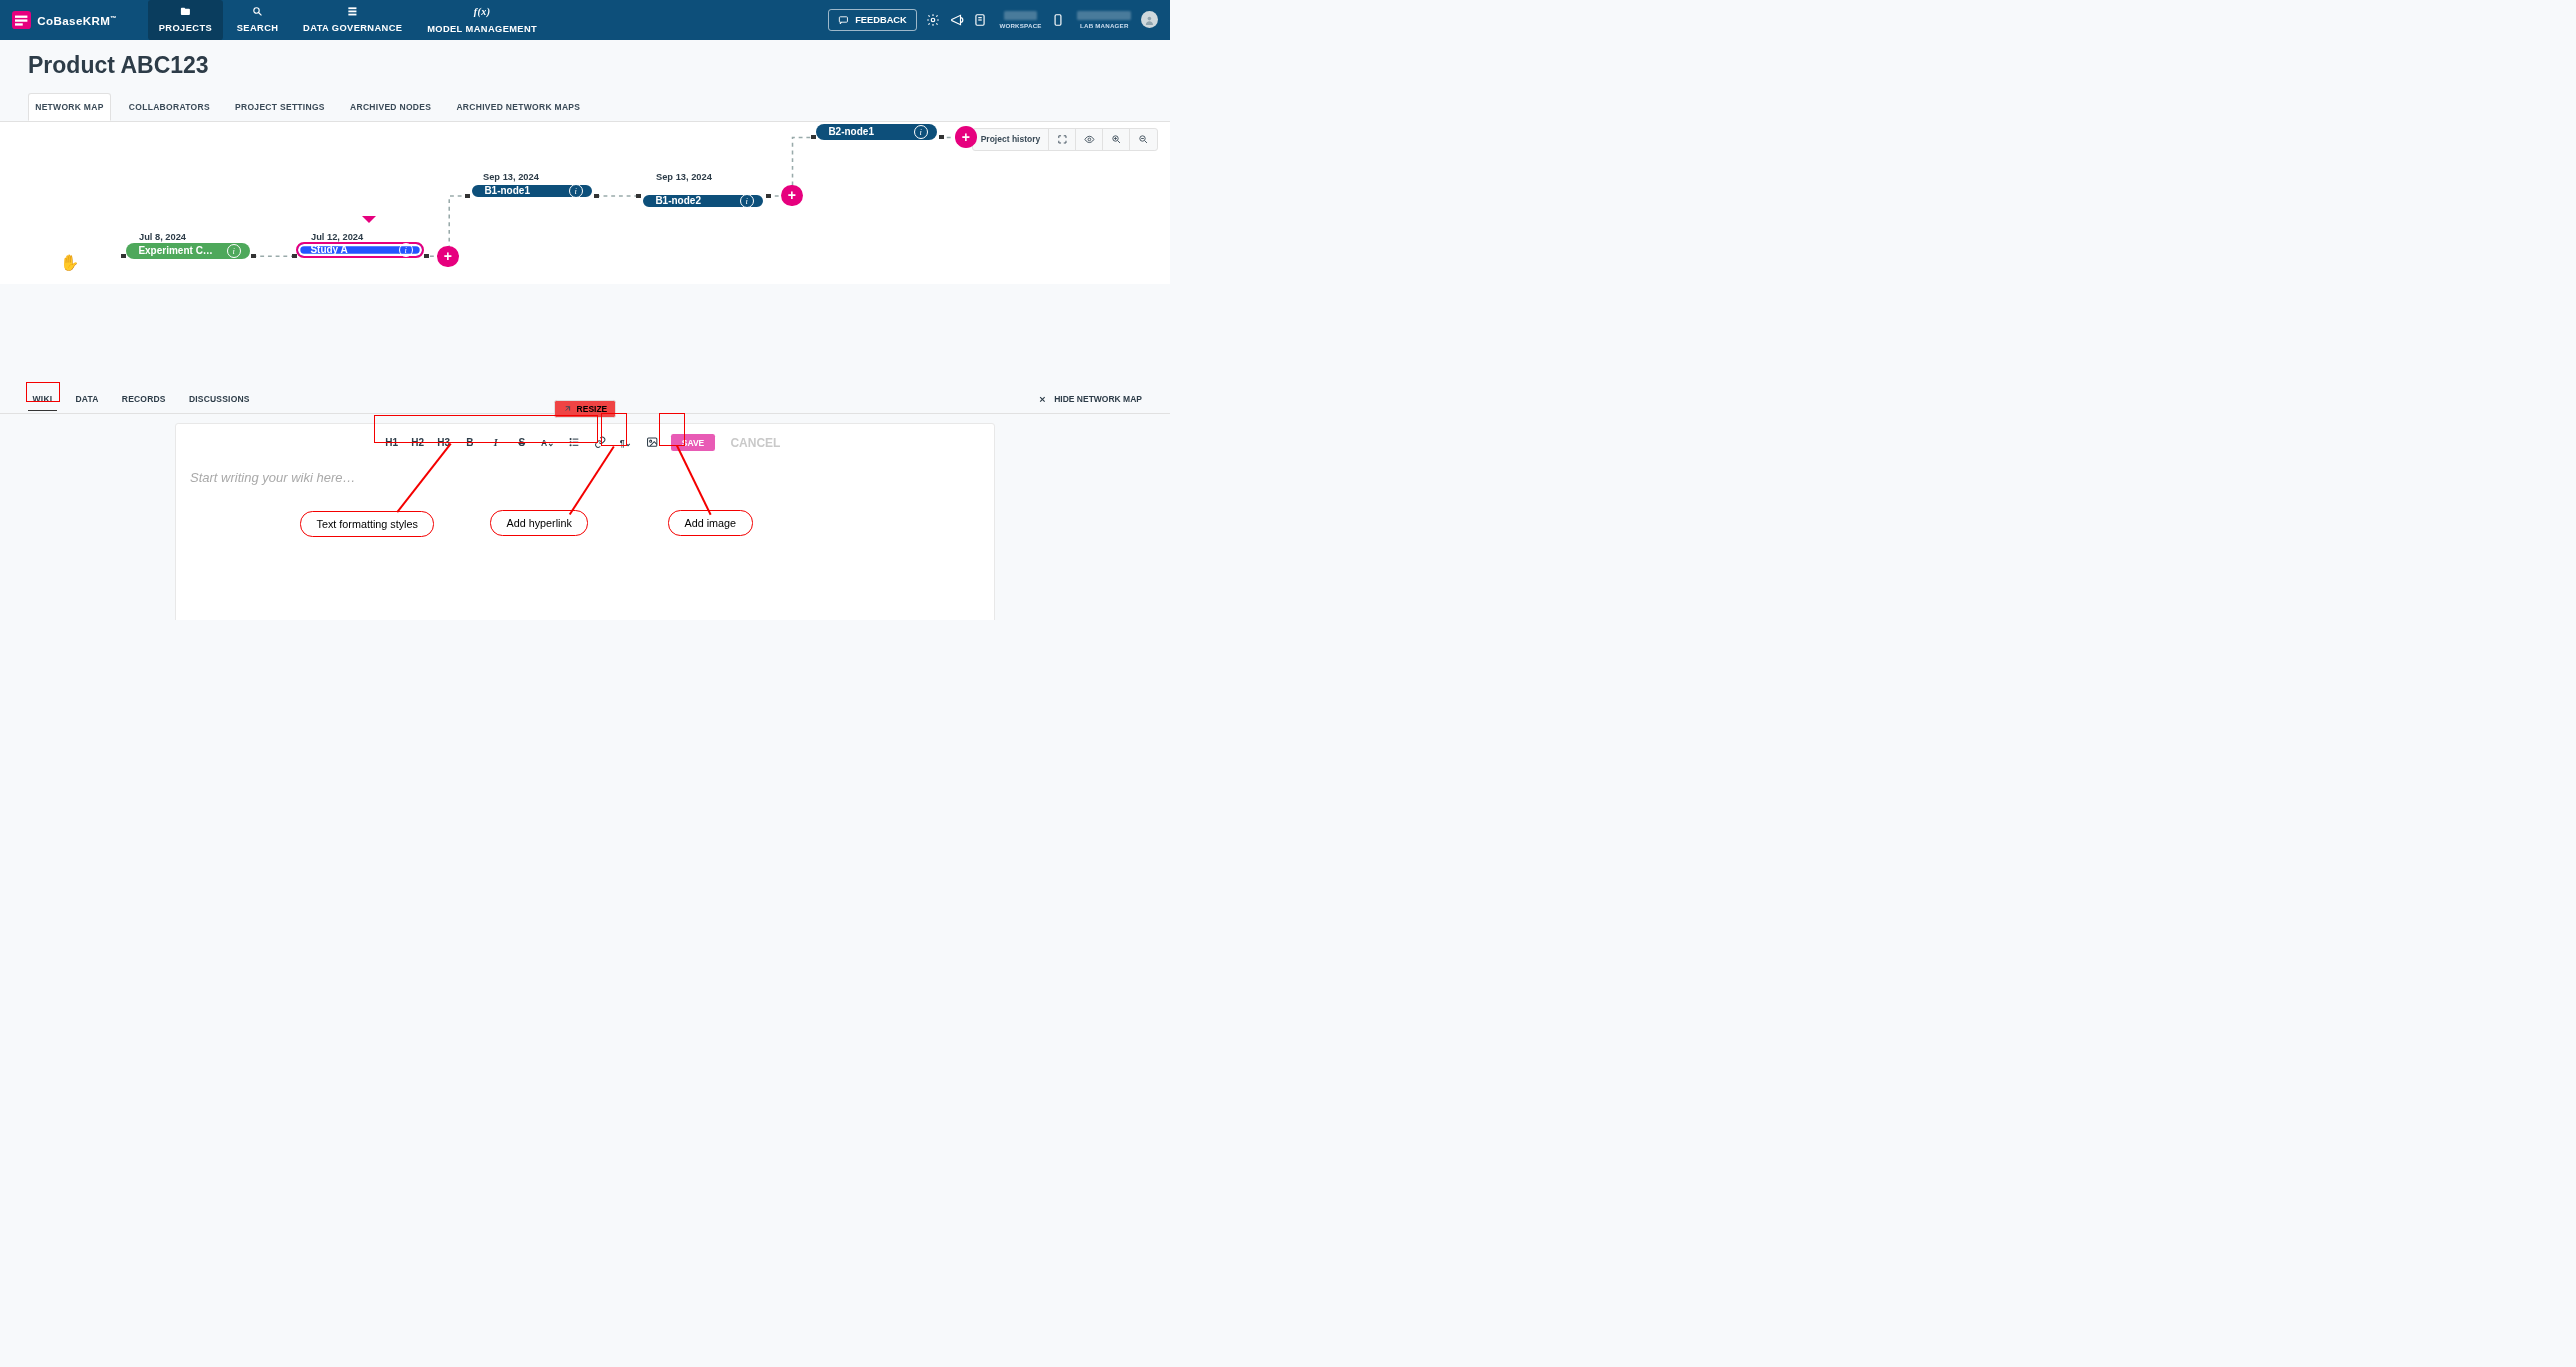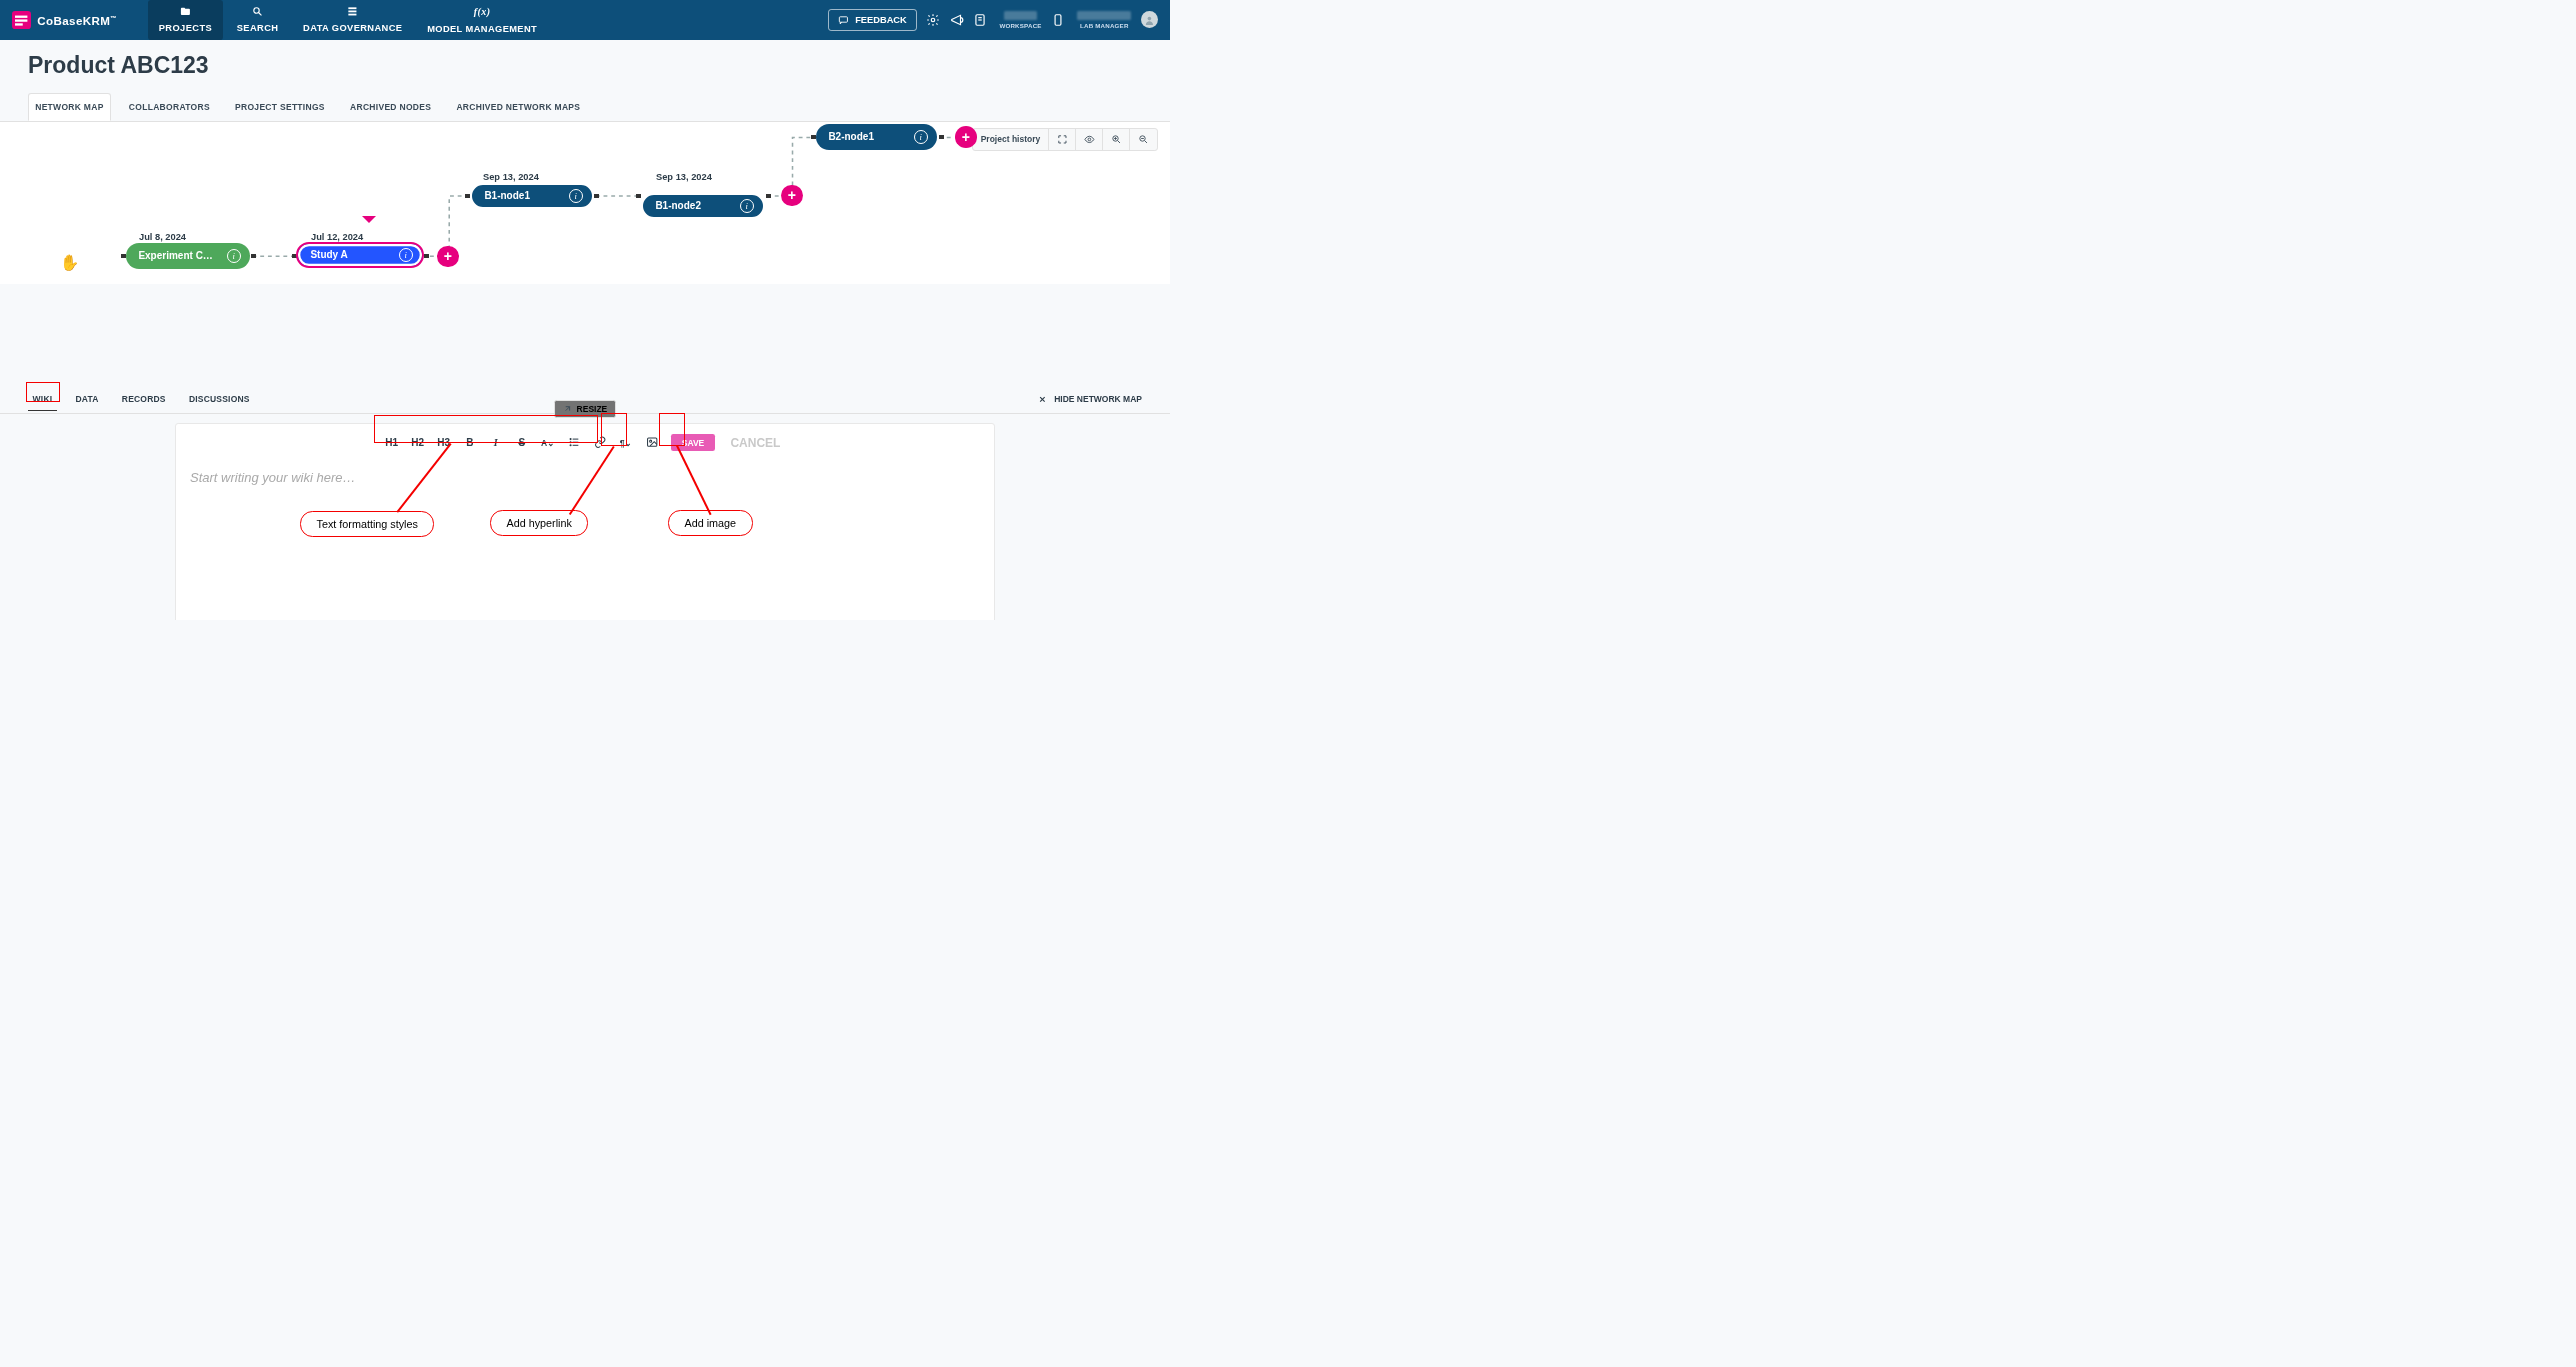--- a/index.html
+++ b/index.html
@@ -34,21 +34,21 @@
 .tab.active { background: #fff; border: 0.8px solid #e1e1e1; border-bottom: 0.8px solid #fff; border-radius: 3.1px 3.1px 0 0; margin-bottom: -0.8px; }
 
 
 .map-area { position: relative; height: 162px; background: #fff; margin: 0 0px; overflow: visible; }
 .map-toolbar { position: absolute; right: 12.4px; top: 6.2px; display: flex; align-items: stretch; gap: 0; border: 0.8px solid #e1e1e1; border-radius: 3.1px; background: #f7f8f9; height: 23px; }
 .map-tb-item { padding: 0 7.7px; display: flex; align-items: center; border-right: 0.8px solid #e1e1e1; font-size: 8.5px; font-weight: 600; color: #3a4a57; cursor: pointer; }
 .map-tb-item:last-child { border-right: none; }
 .map-tb-item svg { width: 10.8px; height: 10.8px; }
 
 
-.node { position: absolute; display: flex; align-items: center; padding: 0 9.3px 0 12.4px; height: 26px; border-radius: 15.5px; color: #fff; font-weight: 700; font-size: 10px; gap: 12.4px; cursor: pointer;}
+.node { position: absolute; display: flex; align-items: center; padding: 0 9.3px 0 12.4px; height: 16px; border-radius: 15.5px; color: #fff; font-weight: 700; font-size: 10px; gap: 12.4px; cursor: pointer;}
 .node .info-ic { width: 14px; height: 14px; border: 1.2px solid #fff; border-radius: 50%; display:flex; align-items:center; justify-content:center; font-family: Georgia, serif; font-style: italic; font-size: 8.5px; font-weight: 400; margin-left: auto;}
 .node-date { position: absolute; font-size: 9.3px; font-weight: 700; color: #2d3c48; }
 .node.green { background: #4ea85b; }
 .node.blue { background: #2355ff; border: 2.3px solid #e6007e; box-shadow: 0 0 0 2.3px #fff inset; }
 .node.dark { background: #0d4f7a; border: 2.3px solid #fff; }
 .node.darkpill { background: #0d4f7a;}
 .add-btn { position: absolute; width: 21.7px; height: 21.7px; border-radius: 50%; background: #e6007e; color: #fff; display: flex; align-items: center; justify-content: center; font-size: 14px; font-weight: 700; cursor: pointer; }
 .handle { position: absolute; width: 4.6px; height: 4.6px; background: #333; }
 .tri-down { position: absolute; width: 0; height: 0; border-left: 7px solid transparent; border-right: 7px solid transparent; border-top: 7.7px solid #e6007e; }
 
@@ -56,21 +56,21 @@
 .map-svg { position: absolute; inset: 0; width: 100%; height: 100%; pointer-events: none; }
 
 
 .grab-cursor { position: absolute; left: 60px; top: 132px; font-size: 15.5px; pointer-events:none; }
 
 
 .lower-tabs-row { display: flex; align-items: center; padding: 0 28px; border-bottom: 0.8px solid #e1e1e1; margin-top: 102px; position: relative; height: 28px; }
 .ltabs { display: flex; gap: 14px; }
 .ltab { font-size: 8.5px; font-weight: 700; letter-spacing: 0.2px; color: #2d3c48; padding: 6.2px 4.6px; cursor: pointer; }
 .ltab.active { border-bottom: 1.5px solid #333; }
-.resize-btn { position: absolute; left: 50%; top: 14px; transform: translateX(-50%); border: 0.8px solid #e1e1e1; background: #737373; padding: 3.1px 7.7px; font-size: 8.5px; font-weight: 700; display: flex; align-items: center; gap: 4.6px; border-radius: 2.3px; cursor: pointer;}
+.resize-btn { position: absolute; left: 50%; top: 14px; transform: translateX(-50%); border: 0.8px solid #e1e1e1; background: #ef4444; padding: 3.1px 7.7px; font-size: 8.5px; font-weight: 700; display: flex; align-items: center; gap: 4.6px; border-radius: 2.3px; cursor: pointer;}
 .hide-map { position: absolute; right: 28px; display: flex; align-items: center; gap: 6.2px; font-size: 8.5px; font-weight: 700; cursor: pointer; color:#2d3c48;}
 
 
 .wiki-area { display: flex; justify-content: center; padding-top: 9.3px; position: relative; }
 .wiki-box { width: 820px; min-height: 201px; background: #fff; border: 0.8px solid #e8e8e8; border-radius: 3.1px; position: relative; }
 .wiki-toolbar { display: flex; align-items: center; gap: 0; padding: 7.7px 9.3px; justify-content: center;}
 .tbtn { width: 26px; height: 21.7px; display: flex; align-items: center; justify-content: center; font-size: 10px; font-weight: 700; color: #2d3c48; cursor: pointer; border-radius: 2.3px; }
 .tbtn.small { font-size: 8.5px; font-weight:600;}
 .tbtn svg { width: 12.4px; height: 12.4px; }
 .save-btn { background: #e85bb5; color: #fff; padding: 3.9px 10.8px; border-radius: 2.3px; font-size: 8.5px; font-weight: 700; cursor: pointer; margin-left: 6.2px;}

